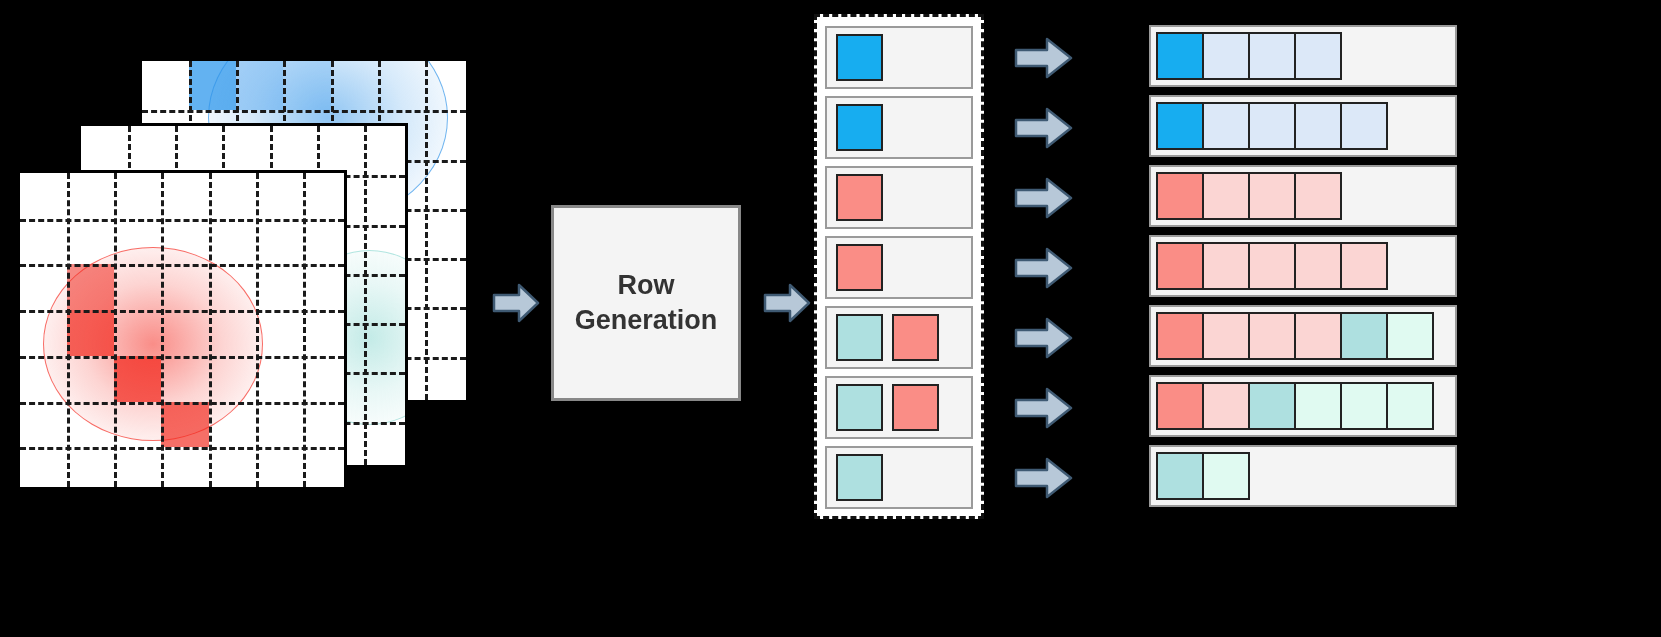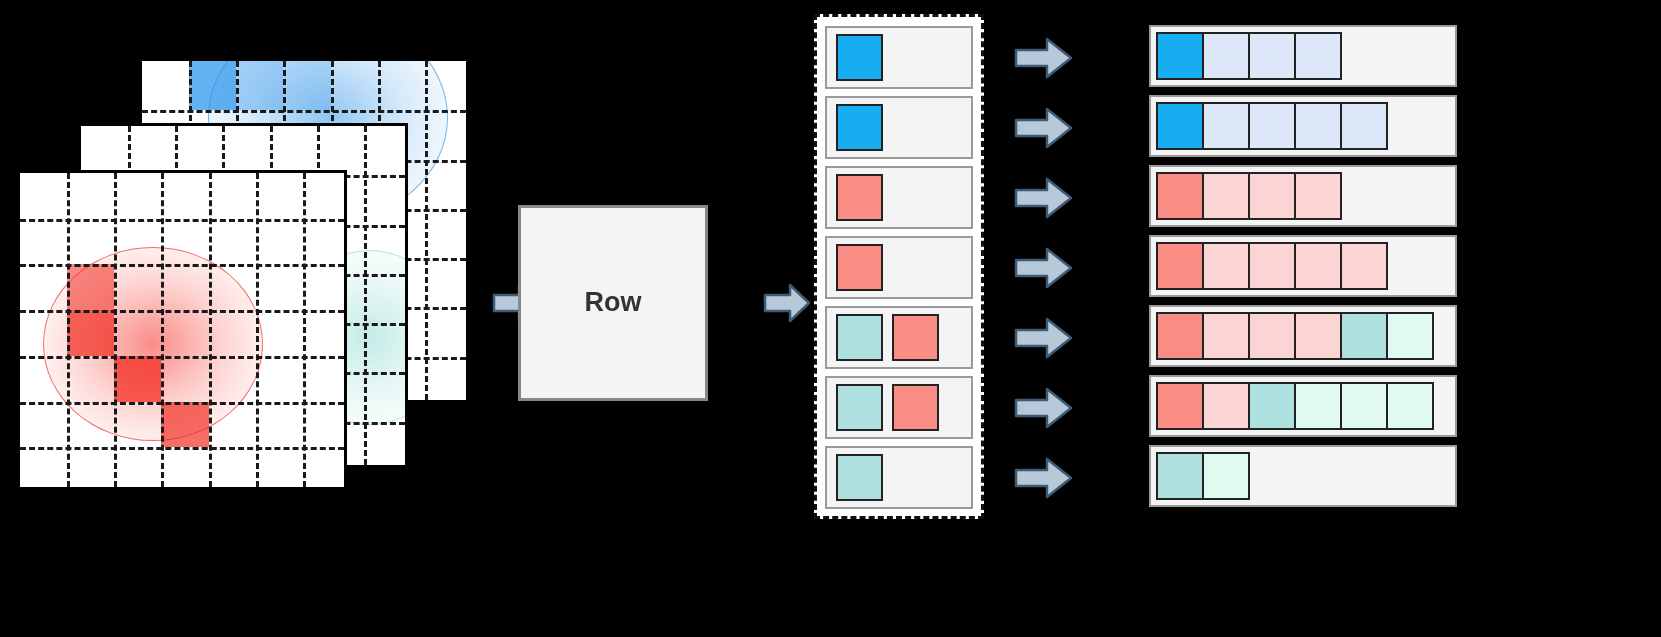--- a/index.html
+++ b/index.html
@@ -104,23 +104,24 @@
         </div>
       </div>
     </div>
 
   <div class="arrow" style="left:492px;top:282px;width:48px;height:42px;">
     <svg viewBox="0 0 48 42" preserveAspectRatio="none">
       <path d="M2,13 L27,13 L27,3 L46,21 L27,39 L27,29 L2,29 Z" fill="#B7C8D8" stroke="#3F5A73" stroke-width="2.5" stroke-linejoin="round"></path>
     </svg>
   </div>
 
-  <div id="engine" style="left:518px;top:205px;width:190px;height:196px;">
+  <div id="engine" style="left:551px;top:205px;width:190px;height:196px;">
     <div>
       <div>Row</div>
+      <div>Generation</div>
     </div>
   </div>
 
   <div class="arrow" style="left:763px;top:282px;width:48px;height:42px;">
     <svg viewBox="0 0 48 42" preserveAspectRatio="none">
       <path d="M2,13 L27,13 L27,3 L46,21 L27,39 L27,29 L2,29 Z" fill="#B7C8D8" stroke="#3F5A73" stroke-width="2.5" stroke-linejoin="round"></path>
     </svg>
   </div>
 
   <div id="midbox" style="left:814px;top:14px;width:170px;height:505px;">

